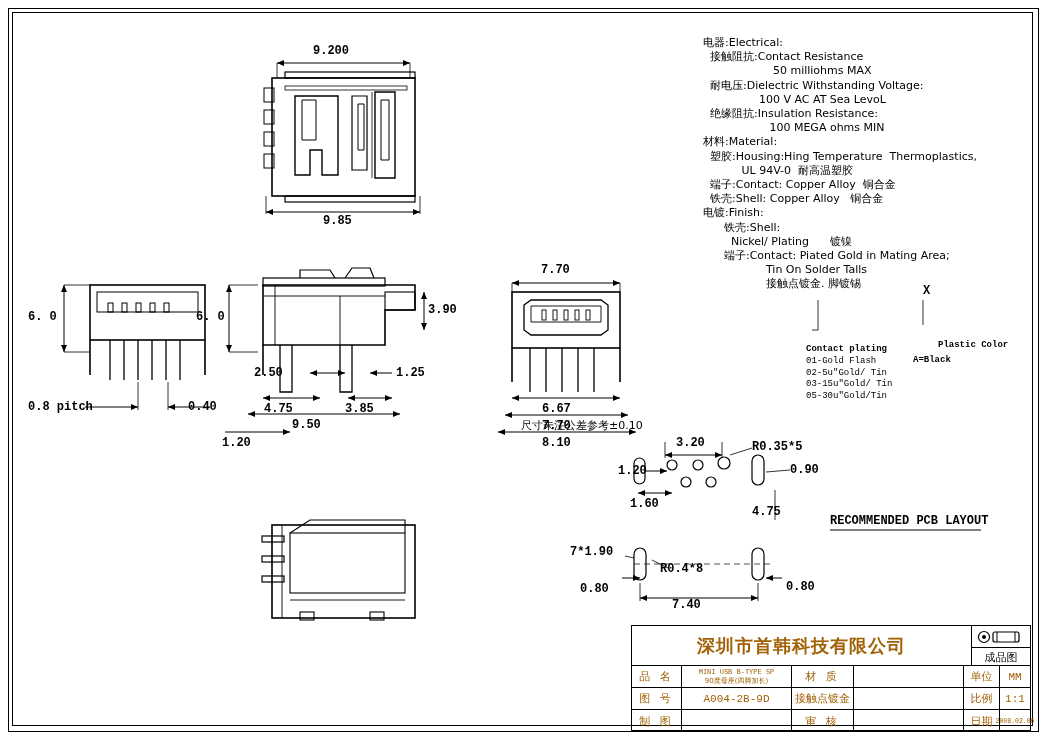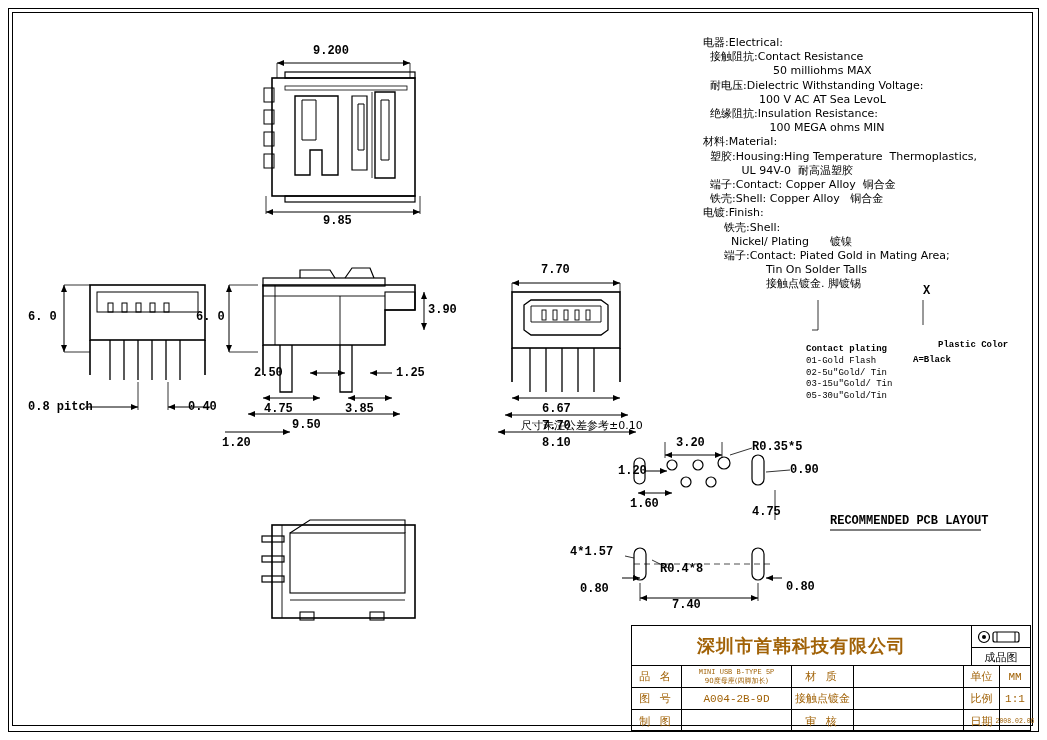--- a/index.html
+++ b/index.html
@@ -311,21 +311,21 @@
     <line x1="758" y1="583" x2="758" y2="601" stroke="#000" stroke-width="0.8"></line>
 
     <line x1="830" y1="530" x2="981" y2="530" stroke="#000" stroke-width="1"></line>
   </svg>
   <div class="txt" style="left:676px;top:436px;font-size:12px;">3.20</div>
   <div class="txt" style="left:618px;top:464px;font-size:12px;">1.20</div>
   <div class="txt" style="left:630px;top:497px;font-size:12px;">1.60</div>
   <div class="txt" style="left:752px;top:440px;font-size:12px;">R0.35*5</div>
   <div class="txt" style="left:790px;top:463px;font-size:12px;">0.90</div>
   <div class="txt" style="left:752px;top:505px;font-size:12px;">4.75</div>
-  <div class="txt" style="left:570px;top:545px;font-size:12px;">4*1.57</div>
+  <div class="txt" style="left:570px;top:545px;font-size:12px;">7*1.90</div>
   <div class="txt" style="left:660px;top:562px;font-size:12px;">R0.4*8</div>
   <div class="txt" style="left:580px;top:582px;font-size:12px;">0.80</div>
   <div class="txt" style="left:786px;top:580px;font-size:12px;">0.80</div>
   <div class="txt" style="left:672px;top:598px;font-size:12px;">7.40</div>
   <div class="cn" style="position:absolute;left:521px;top:418px;font-size:11px;white-space:pre;">尺寸未注公差参考±0.10</div>
   <div class="txt" style="left:830px;top:514px;font-size:12px;">RECOMMENDED PCB LAYOUT</div>
 
   <div id="title">
 
     <div class="tb-cell cn" style="left:0;top:0;width:340px;height:40px;border-right:1px solid #000;border-bottom:1px solid #000;font-size:18px;font-weight:bold;letter-spacing:1px;">深圳市首韩科技有限公司</div>

